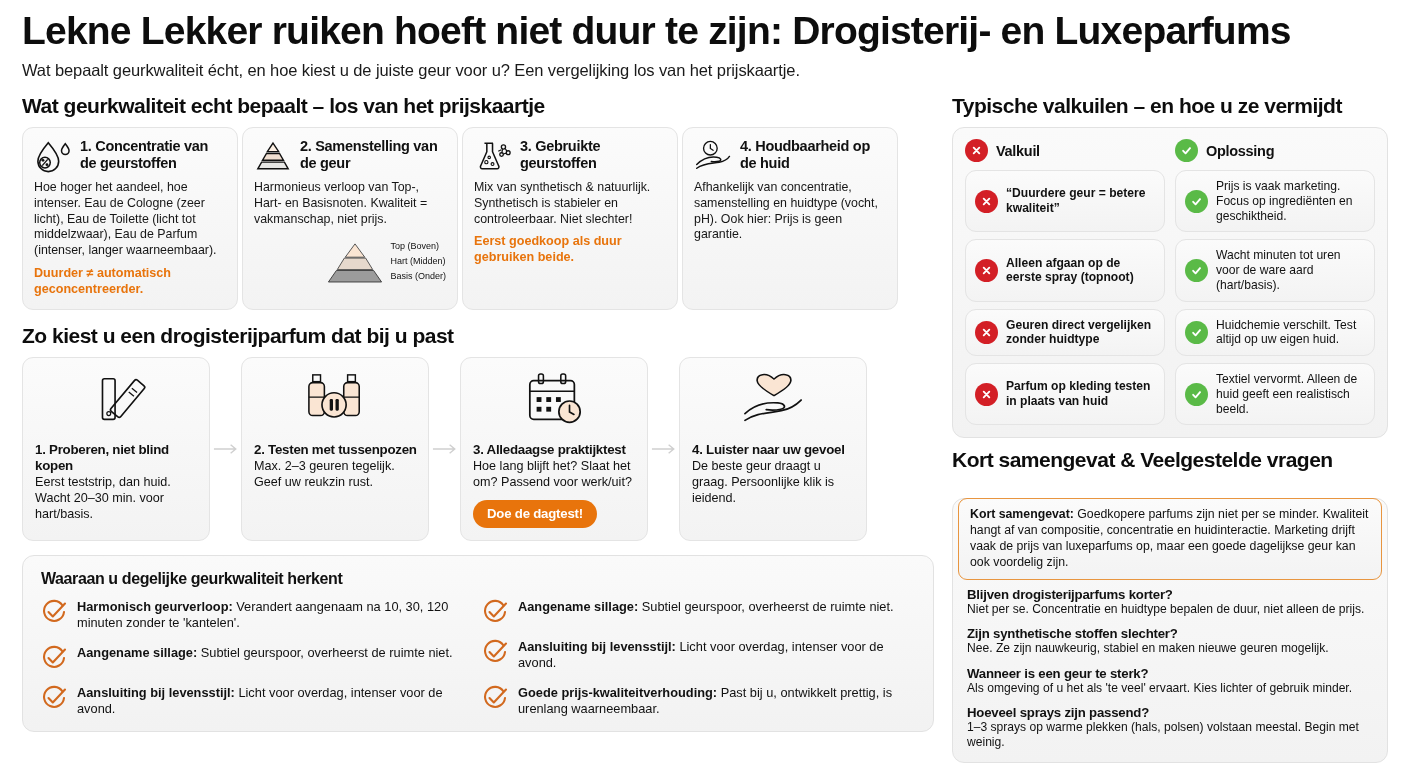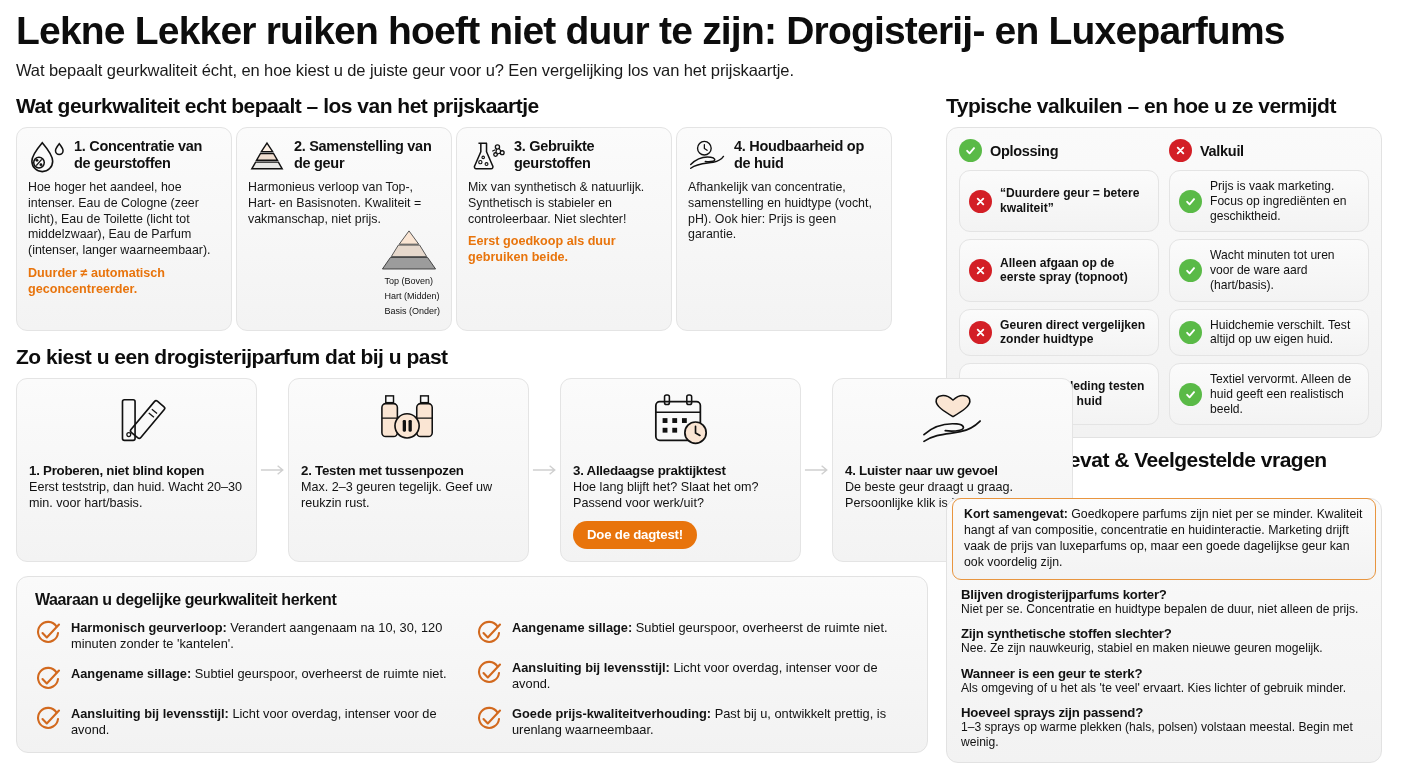--- a/index.html
+++ b/index.html
@@ -3,21 +3,21 @@
 <meta charset="utf-8">
 <style>
   * { box-sizing: border-box; margin: 0; padding: 0; }
   html, body {
     width: 1408px; height: 768px;
     background: #ffffff;
     font-family: "Liberation Sans", sans-serif;
     color: #111111;
     overflow: hidden;
   }
-  .page { position: relative; width: 1408px; height: 768px; padding: 10px 22px 0 16px; }
+  .page { position: relative; width: 1408px; height: 768px; padding: 10px 22px 0 22px; }
 
   
   .hero-title {
     font-size: 39px; font-weight: bold; letter-spacing: -0.8px;
     line-height: 1.08; color: #0d0d0d; white-space: nowrap;
   }
   .hero-sub { font-size: 16.5px; color: #1a1a1a; margin-top: 9px; letter-spacing: -0.1px; }
 
   .columns { display: flex; gap: 18px; margin-top: 14px; }
   .col-left { width: 912px; flex: none; }
@@ -40,26 +40,26 @@
 
   
   .factors { display: flex; gap: 4px; }
   .factor { width: 216px; padding: 10px 11px 12px 11px; position: relative; }
   .factor-head { display: flex; align-items: flex-start; gap: 8px; margin-bottom: 7px; }
   .factor-ico { width: 38px; height: 34px; flex: none; margin-top: 1px; }
   .factor-title { font-size: 14.5px; font-weight: bold; line-height: 1.14; letter-spacing: -0.3px; }
   .factor-body { font-size: 12.4px; line-height: 1.27; color: #161616; }
   .accent { color: #e8740c; font-weight: bold; margin-top: 7px; font-size: 12.6px; line-height: 1.25; display: block; }
 
-  .pyr-legend { display: flex; align-items: flex-end; justify-content: flex-end; gap: 4px; margin-top: 2px; flex-direction: column; }
+  .pyr-legend { display: flex; align-items: flex-end; justify-content: flex-end; gap: 4px; margin-top: 12px; }
   .pyr-legend .labels { font-size: 9px; line-height: 1.62; text-align: left; color: #111; }
 
   
   .steps { display: flex; align-items: stretch; }
-  .step { width: 241px; flex: none; padding: 12px 11px 12px 12px; min-height: 174px; position: relative; }
+  .step { width: 188px; flex: none; padding: 12px 11px 12px 12px; min-height: 174px; position: relative; }
   .step-ico { height: 62px; display: flex; align-items: center; justify-content: center; margin-bottom: 10px; }
   .step-title { font-size: 13.3px; font-weight: bold; letter-spacing: -0.25px; line-height: 1.2; }
   .step-text { font-size: 12.6px; line-height: 1.26; margin-top: 1px; }
   .arrow { width: 31px; display: flex; align-items: center; justify-content: center; flex: none; }
   .cta {
     display: inline-block; background: #e8740c; color: #fff; font-weight: bold;
     font-size: 13.2px; padding: 6px 14px 7px; border-radius: 14px; margin-top: 9px;
     border: none; cursor: pointer; letter-spacing: -0.2px;
   }
 
@@ -360,34 +360,34 @@
       </div>
     </div>
 
     <div class="col-right">
 
       <h2 class="section">Typische valkuilen – en hoe u ze vermijdt</h2>
 
       <div class="panel pit-panel">
         <div class="pit-head">
           <div>
+            <span class="badge x">
+              <svg viewBox="0 0 14 14" width="13" height="13">
+                  <path d="M4 4 L10 10 M10 4 L4 10" stroke="#fff" stroke-width="2" stroke-linecap="round"></path>
+                </svg>
+            </span>
+            <span>Valkuil</span>
+          </div>
+          <div>
             <span class="badge ok">
               <svg viewBox="0 0 14 14" width="13" height="13">
                   <path d="M3.4 7.3 L6 10 L10.8 4.4" fill="none" stroke="#fff" stroke-width="2" stroke-linecap="round" stroke-linejoin="round"></path>
                 </svg>
             </span>
             <span>Oplossing</span>
-          </div>
-          <div>
-            <span class="badge x">
-              <svg viewBox="0 0 14 14" width="13" height="13">
-                  <path d="M4 4 L10 10 M10 4 L4 10" stroke="#fff" stroke-width="2" stroke-linecap="round"></path>
-                </svg>
-            </span>
-            <span>Valkuil</span>
           </div>
         </div>
 
         <div class="pit-row">
           <div class="card pit-cell bad-cell">
             <span class="badge x">
                 <svg viewBox="0 0 14 14" width="13" height="13">
                   <path d="M4 4 L10 10 M10 4 L4 10" stroke="#fff" stroke-width="2" stroke-linecap="round"></path>
                 </svg>
               </span>

